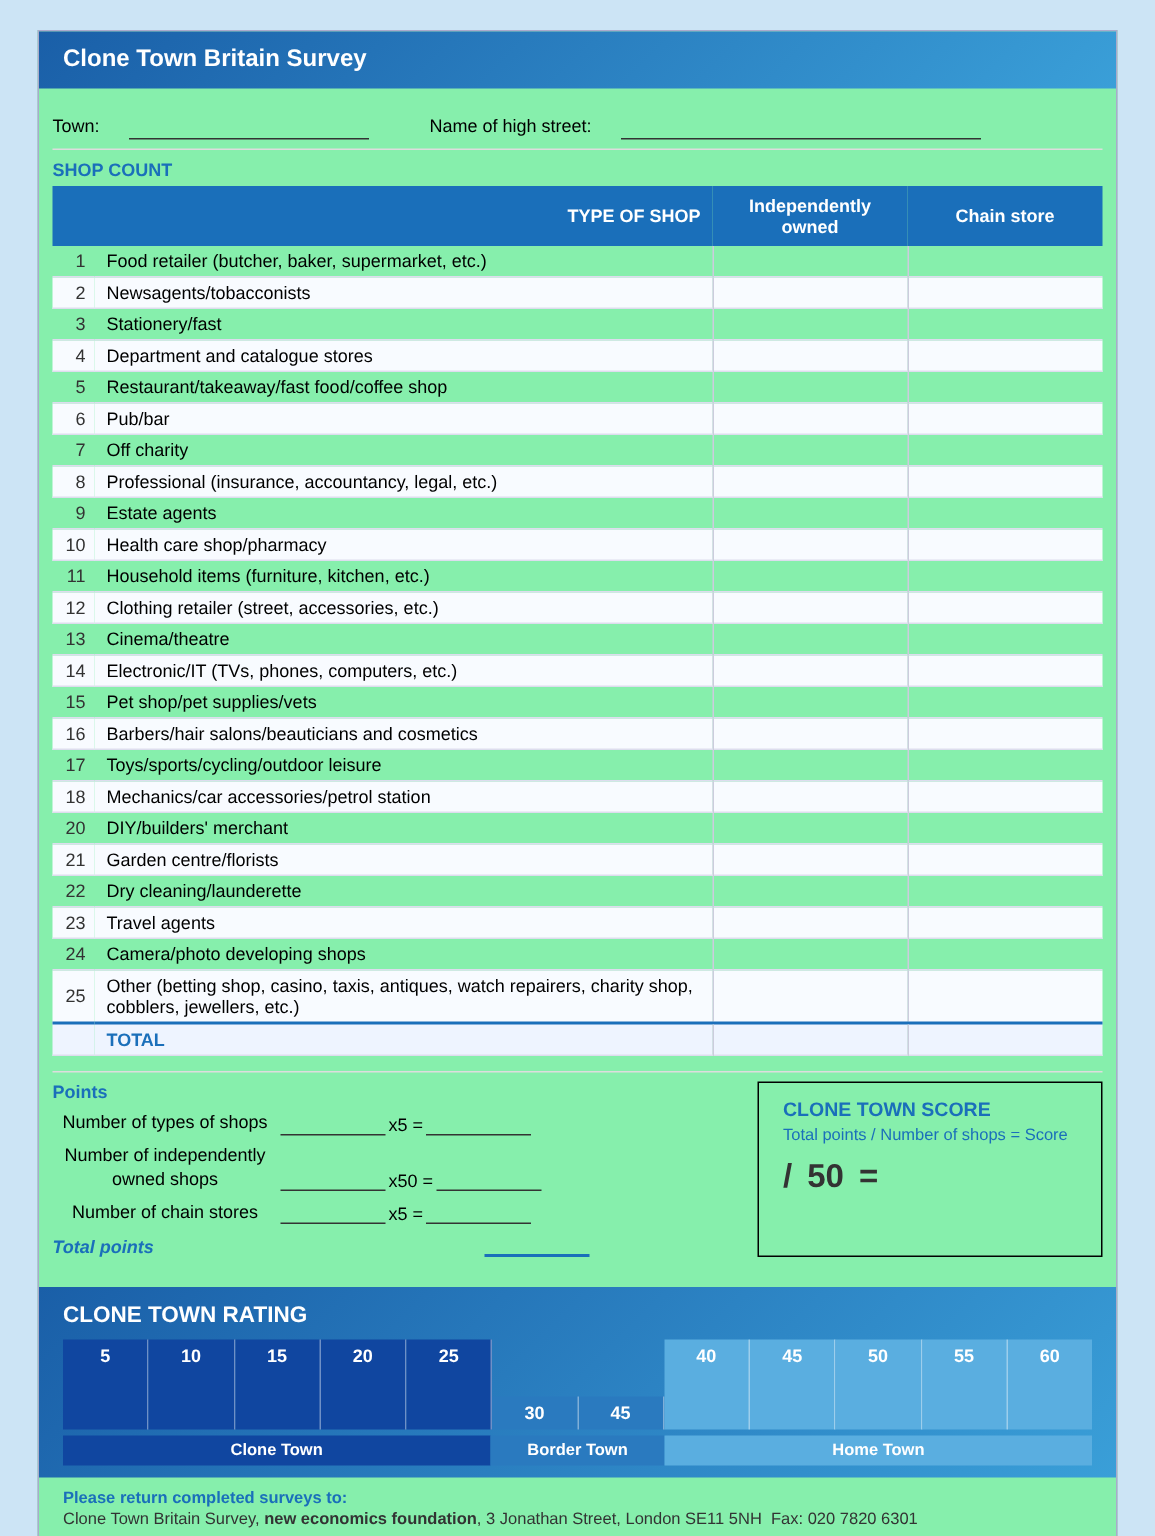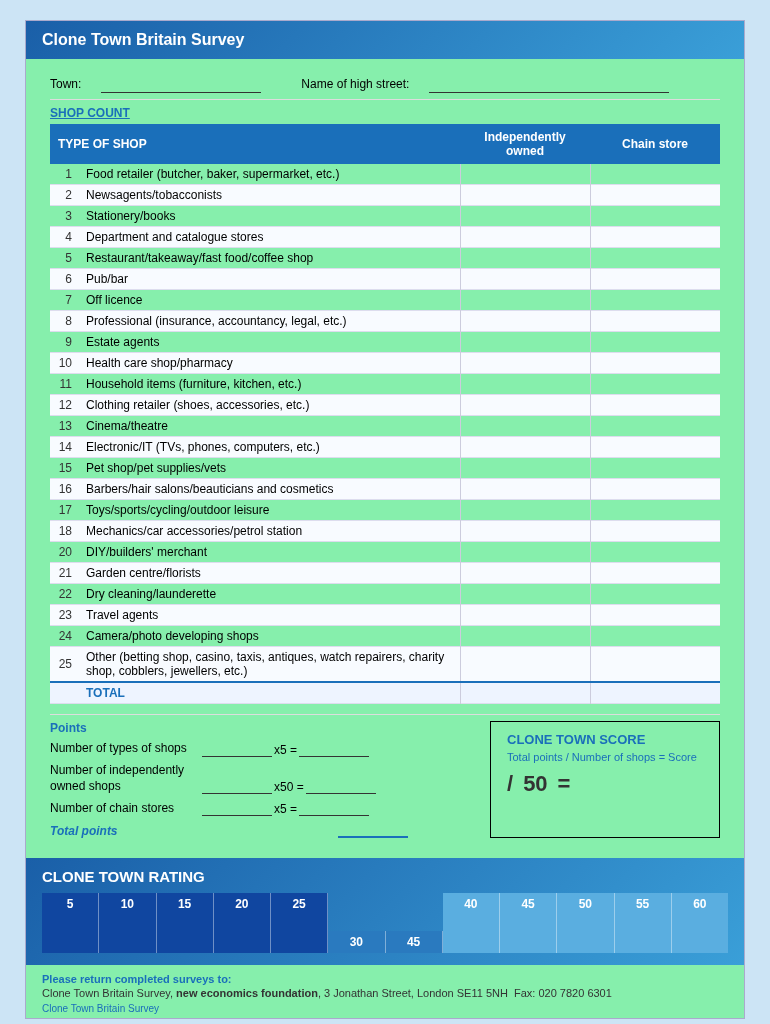--- a/index.html
+++ b/index.html
@@ -20,21 +20,21 @@
     }
     .header {
       background: #1a6fba;
       background: linear-gradient(135deg, #1a5fa8, #3a9fd8);
       color: white;
       font-size: 16px;
       font-weight: bold;
       padding: 10px 16px;
     }
     .content {
-      padding: 10px 24px;
+      padding: 10px 9px;
     }
     .town-line {
       display: flex;
       gap: 20px;
       padding: 8px 0 6px 0;
       font-size: 12px;
       border-bottom: 1px solid #ddd;
       margin-bottom: 6px;
     }
     .underline-field {
@@ -47,34 +47,33 @@
       border-bottom: 1px solid #333;
       min-width: 240px;
       height: 16px;
       display: inline-block;
     }
     .shop-count-title {
       color: #1a6fba;
       font-weight: bold;
       font-size: 12px;
       margin-bottom: 4px;
-      text-decoration: underline;
     }
     .shop-table {
       width: 100%;
       border-collapse: collapse;
       font-size: 12px;
     }
     .shop-table thead tr {
       background: #1a6fba;
       color: white;
     }
     .shop-table thead th {
       padding: 6px 8px;
-      text-align: left;
+      text-align: right;
       font-weight: bold;
       font-size: 12px;
     }
     .shop-table thead th.center {
       text-align: center;
     }
     .shop-table tbody tr {
       border-bottom: 1px solid #dde;
     }
     .shop-table tbody tr:nth-child(even) {
@@ -116,20 +115,21 @@
       font-weight: bold;
       font-size: 12px;
       margin-bottom: 6px;
     }
     .points-row {
       display: flex;
       align-items: flex-end;
       margin-bottom: 6px;
       gap: 2px;
       font-size: 12px;
+      text-align: center;
     }
     .points-row-label {
       width: 150px;
       line-height: 1.3;
     }
     .points-underline {
       border-bottom: 1px solid #333;
       width: 70px;
       height: 16px;
       display: inline-block;
@@ -290,21 +290,21 @@
     <td class="chain"></td>
   </tr>
           <tr>
     <td class="num">2</td>
     <td>Newsagents/tobacconists</td>
     <td class="owned"></td>
     <td class="chain"></td>
   </tr>
           <tr>
     <td class="num">3</td>
-    <td>Stationery/books</td>
+    <td>Stationery/fast</td>
     <td class="owned"></td>
     <td class="chain"></td>
   </tr>
           <tr>
     <td class="num">4</td>
     <td>Department and catalogue stores</td>
     <td class="owned"></td>
     <td class="chain"></td>
   </tr>
           <tr>
@@ -314,21 +314,21 @@
     <td class="chain"></td>
   </tr>
           <tr>
     <td class="num">6</td>
     <td>Pub/bar</td>
     <td class="owned"></td>
     <td class="chain"></td>
   </tr>
           <tr>
     <td class="num">7</td>
-    <td>Off licence</td>
+    <td>Off charity</td>
     <td class="owned"></td>
     <td class="chain"></td>
   </tr>
           <tr>
     <td class="num">8</td>
     <td>Professional (insurance, accountancy, legal, etc.)</td>
     <td class="owned"></td>
     <td class="chain"></td>
   </tr>
           <tr>
@@ -344,21 +344,21 @@
     <td class="chain"></td>
   </tr>
           <tr>
     <td class="num">11</td>
     <td>Household items (furniture, kitchen, etc.)</td>
     <td class="owned"></td>
     <td class="chain"></td>
   </tr>
           <tr>
     <td class="num">12</td>
-    <td>Clothing retailer (shoes, accessories, etc.)</td>
+    <td>Clothing retailer (street, accessories, etc.)</td>
     <td class="owned"></td>
     <td class="chain"></td>
   </tr>
           <tr>
     <td class="num">13</td>
     <td>Cinema/theatre</td>
     <td class="owned"></td>
     <td class="chain"></td>
   </tr>
           <tr>
@@ -491,20 +491,25 @@
         <div class="rating-cell dark-blue">20</div>
         <div class="rating-cell dark-blue">25</div>
         <div class="rating-cell mid-blue">30</div>
         <div class="rating-cell mid-blue">45</div>
         <div class="rating-cell light-blue">40</div>
         <div class="rating-cell light-blue">45</div>
         <div class="rating-cell light-blue">50</div>
         <div class="rating-cell light-blue">55</div>
         <div class="rating-cell light-blue">60</div>
       </div>
+    <div class="rating-labels">
+      <div class="rating-label-cell rating-label-clone">Clone Town</div>
+      <div class="rating-label-cell rating-label-border">Border Town</div>
+      <div class="rating-label-cell rating-label-home">Home Town</div>
+    </div>
   </div>
 
   <div class="footer-section">
     <div class="footer-return">Please return completed surveys to:</div>
     <div class="footer-address">
       Clone Town Britain Survey, <strong>new economics foundation</strong>, 3 Jonathan Street, London SE11 5NH&nbsp;&nbsp;Fax: 020 7820 6301
     </div>
     <div class="footer-brand">Clone Town Britain Survey</div>
   </div>
 

